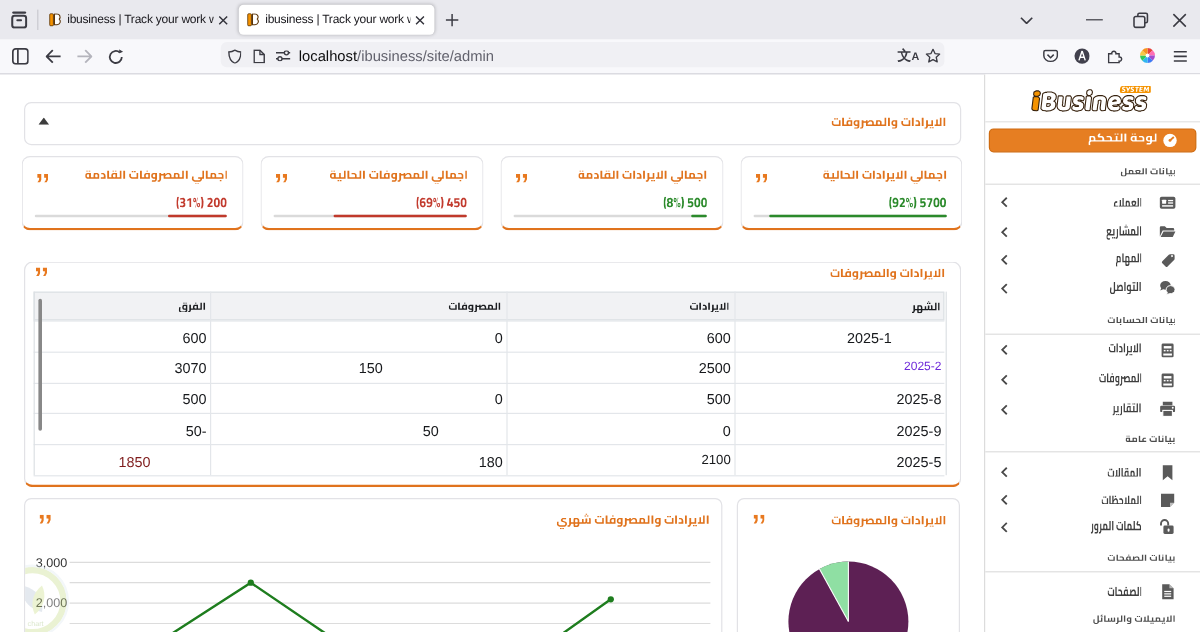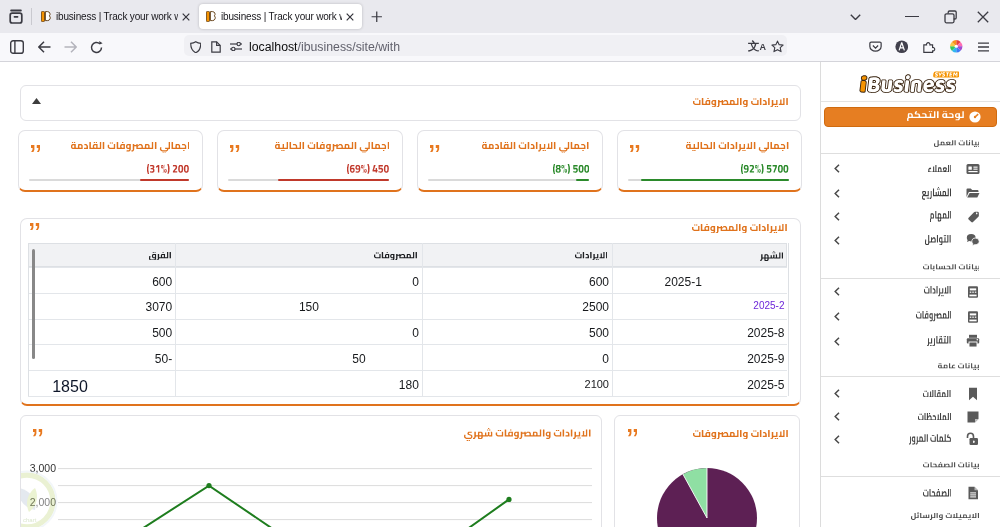--- a/index.html
+++ b/index.html
@@ -65,21 +65,21 @@
 <svg class="abs" style="left:211px;top:40.5px" width="10" height="12" viewBox="0 0 10 12">
       <path d="M0.8,0.8 h4.8 l3.6,3.6 v6.8 h-8.4 z" fill="none" stroke="#3b3b43" stroke-width="1.2"></path>
       <path d="M5.6,0.8 v3.6 h3.6" fill="none" stroke="#3b3b43" stroke-width="1.1"></path>
     </svg>
 <svg class="abs" style="left:230px;top:42px" width="12" height="9" viewBox="0 0 12 9">
       <line x1="0" y1="2" x2="12" y2="2" stroke="#3b3b43" stroke-width="1.2"></line>
       <line x1="0" y1="7" x2="12" y2="7" stroke="#3b3b43" stroke-width="1.2"></line>
       <circle cx="8.7" cy="2" r="1.7" fill="#f0f0f4" stroke="#3b3b43" stroke-width="1.1"></circle>
       <circle cx="3.3" cy="7" r="1.7" fill="#f0f0f4" stroke="#3b3b43" stroke-width="1.1"></circle>
     </svg>
-<div class="abs" style="left:249px;top:39.5px;font-size:12.3px;color:#0c0c0d">localhost<span style="color:#62626d">/ibusiness/site/with</span></div>
+<div class="abs" style="left:249px;top:39.5px;font-size:12.3px;color:#0c0c0d">localhost<span style="color:#62626d">/ibusiness/site/admin</span></div>
 <div class="abs" style="left:748px;top:39px;font-size:11.5px;color:#3b3b43;font-weight:bold">文<span style="font-size:9px">A</span></div>
 <svg class="abs" style="left:770.5px;top:39.5px" width="13" height="13" viewBox="0 0 14 14">
       <path d="M7,1.2 L8.8,5 L13,5.5 L9.9,8.3 L10.8,12.5 L7,10.4 L3.2,12.5 L4.1,8.3 L1,5.5 L5.2,5 Z" fill="none" stroke="#3b3b43" stroke-width="1.2" stroke-linejoin="round"></path>
     </svg>
 <svg class="abs" style="left:869px;top:41px" width="13" height="12.5" viewBox="0 0 15 14">
       <path d="M1,2.5 a1.5,1.5 0 0 1 1.5,-1.5 h10 a1.5,1.5 0 0 1 1.5,1.5 v3.5 a6.5,5.5 0 0 1 -13,0 z" fill="none" stroke="#3b3b43" stroke-width="1.4"></path>
       <path d="M4.5,5 L7.5,8 L10.5,5" fill="none" stroke="#3b3b43" stroke-width="1.4"></path>
     </svg>
 <svg class="abs" style="left:894.5px;top:40px" width="13.5" height="13.5" viewBox="0 0 17 17">
       <circle cx="8.5" cy="8.5" r="8" fill="#42414d"></circle>
@@ -181,40 +181,40 @@
     </svg>
 <svg style="position:absolute;left:574.8px;top:251.6px;" width="32.6" height="8.6" viewBox="0 0 48.25 12.5" preserveAspectRatio="none">
       <path d="M33.50,10.50L33.50,11.75L35.25,11.75L35.25,10.50ZM31.00,10.50L31.00,11.75L32.75,11.75L32.75,10.50ZM34.50,2.75L32.75,2.75L32.75,7.25L32.50,7.50L29.50,7.50L29.25,7.25L29.25,2.75L27.25,2.75L27.25,10.25L26.75,10.75L25.75,10.75L25.50,11.00L25.50,12.25L27.50,12.25L28.25,11.75L29.50,9.00L34.50,9.00ZM16.00,2.75L16.00,4.25L17.75,4.25L18.50,4.75L18.75,5.25L18.75,7.25L18.50,7.50L15.50,7.50L15.50,9.00L20.75,9.00L20.75,6.00L20.25,4.25L19.00,3.00L18.25,2.75ZM9.75,2.75L8.00,2.75L8.00,7.25L7.75,7.50L3.25,7.50L2.50,7.25L1.75,6.25L2.00,4.00L1.50,3.75L0.25,3.75L0.00,4.50L0.00,6.75L1.00,8.25L2.75,9.00L9.75,9.00ZM5.25,0.75L5.25,2.00L7.00,2.00L7.00,0.75ZM2.75,0.75L2.75,2.00L4.50,2.00L4.50,0.75ZM46.25,0.00L46.00,0.25L46.00,9.00L48.00,9.00L48.00,0.25L47.75,0.00ZM43.75,0.00L42.00,0.00L42.00,7.25L41.75,7.50L40.00,7.50L39.75,7.25L39.75,2.00L38.00,2.00L38.00,7.25L37.75,7.50L36.25,7.50L36.25,9.00L43.75,9.00ZM22.75,0.00L22.50,0.25L22.50,9.00L24.50,9.00L24.50,0.25L24.25,0.00ZM11.75,0.00L11.50,0.25L11.50,9.00L13.50,9.00L13.50,0.25L13.25,0.00Z" fill="#1c1e21" fill-rule="evenodd"></path>
     </svg>
 <svg style="position:absolute;left:374.2px;top:251.6px;" width="43.1" height="8.6" viewBox="0 0 63.75 12.5" preserveAspectRatio="none">
       <path d="M30.25,2.75L26.00,2.75L24.50,3.75L24.00,5.00L24.00,7.00L24.50,8.00L26.00,9.00L28.00,9.00L28.25,9.25L28.25,10.25L27.75,10.75L24.75,10.75L24.75,11.75L24.50,12.00L24.75,12.25L28.00,12.25L28.75,12.00L30.00,10.75L30.00,10.00L30.25,9.75ZM26.50,4.25L28.00,4.25L28.25,4.50L28.25,7.25L28.00,7.50L26.50,7.50L25.75,6.75L25.75,5.25ZM9.75,2.75L8.00,2.75L8.00,7.25L7.75,7.50L3.25,7.50L2.50,7.25L1.75,6.25L2.00,4.00L1.50,3.75L0.25,3.75L0.00,4.50L0.00,6.75L1.00,8.25L2.75,9.00L9.75,9.00ZM5.25,0.75L5.25,2.00L7.00,2.00L7.00,0.75ZM2.75,0.75L2.75,2.00L4.50,2.00L4.50,0.75ZM61.75,0.00L61.50,0.25L61.50,9.00L63.50,9.00L63.50,0.25L63.25,0.00ZM59.50,0.00L57.75,0.00L57.75,7.25L57.50,7.50L54.75,7.50L54.50,7.25L54.50,4.50L54.25,4.00L52.75,2.75L49.25,2.75L48.75,3.00L48.50,3.50L48.50,5.25L48.25,5.50L48.25,6.75L48.50,7.00L48.25,7.50L46.25,7.50L46.00,7.25L46.00,5.25L45.50,4.00L44.00,2.75L41.75,2.75L41.00,3.00L39.50,4.50L39.25,4.25L39.25,2.75L37.50,2.75L37.50,3.75L37.25,4.00L35.00,4.00L34.75,3.75L34.75,2.75L32.75,2.75L32.75,10.25L32.25,10.75L31.25,10.75L31.00,11.00L31.00,12.25L33.00,12.25L34.00,11.50L34.75,9.50L34.75,5.75L35.00,5.50L37.25,5.50L37.50,5.75L37.50,9.00L59.50,9.00ZM50.50,4.25L52.00,4.25L52.75,5.00L52.75,7.25L52.50,7.50L50.50,7.50L50.25,7.25L50.25,6.25L50.00,6.00ZM39.25,6.50L40.25,5.25L41.75,4.25L43.25,4.25L44.25,5.50L44.25,7.25L44.00,7.50L39.50,7.50L39.25,7.25ZM18.75,0.00L18.75,1.25L20.50,1.25L20.50,0.00ZM11.50,0.25L11.50,9.00L22.50,9.00L22.50,2.75L18.25,2.75L17.25,3.25L16.75,3.75L16.25,5.00L16.25,6.75L16.50,7.25L16.25,7.50L13.75,7.50L13.50,7.25L13.50,0.25L13.25,0.00L11.75,0.00ZM18.75,4.25L20.50,4.25L20.75,4.50L20.75,7.25L20.50,7.50L18.75,7.50L18.00,6.50L18.00,5.25Z" fill="#1c1e21" fill-rule="evenodd"></path>
     </svg>
 <svg style="position:absolute;left:148.5px;top:251.5px;" width="22.1" height="8.8" viewBox="0 0 32.75 12.75" preserveAspectRatio="none">
       <path d="M10.50,2.75L6.25,2.75L5.25,3.25L4.50,4.25L4.25,6.50L4.75,8.00L5.25,8.50L6.50,9.00L8.50,9.00L8.75,9.75L8.00,10.75L7.50,11.00L3.25,11.00L2.50,10.75L1.75,9.75L2.00,6.75L2.25,6.50L2.25,6.00L1.75,5.75L0.50,5.75L0.25,6.25L0.25,7.75L0.00,8.00L0.00,10.25L0.25,10.75L1.50,12.00L2.75,12.50L7.75,12.50L9.50,11.75L10.50,10.25ZM6.75,4.25L8.50,4.25L8.75,4.50L8.75,7.25L8.50,7.50L6.75,7.50L6.25,7.00L6.00,5.50ZM30.75,0.00L30.50,0.25L30.50,9.00L32.50,9.00L32.50,0.25L32.25,0.00ZM28.50,0.00L26.75,0.00L26.75,7.25L26.50,7.50L24.00,7.50L23.75,7.25L23.75,2.75L19.50,2.75L18.50,3.25L18.00,3.75L17.50,5.00L17.50,6.75L17.75,7.25L17.50,7.50L15.25,7.50L15.00,7.25L15.00,2.75L13.00,2.75L13.00,10.25L12.50,10.75L11.50,10.75L11.25,11.00L11.25,12.25L13.25,12.25L14.00,11.75L15.25,9.00L28.50,9.00ZM20.00,4.25L21.75,4.25L22.00,4.50L22.00,7.25L21.75,7.50L20.00,7.50L19.25,6.50L19.25,5.25ZM20.00,0.00L20.00,1.25L21.75,1.25L21.75,0.00ZM8.25,0.00L8.25,1.25L9.75,1.25L9.75,0.00ZM5.50,0.00L5.50,1.25L7.25,1.25L7.25,0.00Z" fill="#1c1e21" fill-rule="evenodd"></path>
     </svg>
-<div class="abs" style="left:664.5px;top:274.5px;width:120px;text-align:left;font-size:12px;color:#17191c">2025-1</div>
+<div class="abs" style="left:664.5px;top:274.5px;width:120px;text-align:center;font-size:12px;color:#17191c">2025-1</div>
 <div class="abs" style="left:489.0px;top:274.5px;width:120px;text-align:right;font-size:12px;color:#17191c">600</div>
 <div class="abs" style="left:298.9px;top:274.5px;width:120px;text-align:right;font-size:12px;color:#17191c">0</div>
 <div class="abs" style="left:52.2px;top:274.5px;width:120px;text-align:right;font-size:12px;color:#17191c">600</div>
 <div class="abs" style="left:664.5px;top:300.3px;width:120px;text-align:right;font-size:10px;color:#6d28d9">2025-2</div>
 <div class="abs" style="left:489.0px;top:300.3px;width:120px;text-align:right;font-size:12px;color:#17191c">2500</div>
 <div class="abs" style="left:298.9px;top:300.3px;width:120px;text-align:left;font-size:12px;color:#17191c">150</div>
 <div class="abs" style="left:52.2px;top:300.3px;width:120px;text-align:right;font-size:12px;color:#17191c">3070</div>
 <div class="abs" style="left:664.5px;top:326.1px;width:120px;text-align:right;font-size:12px;color:#17191c">2025-8</div>
 <div class="abs" style="left:489.0px;top:326.1px;width:120px;text-align:right;font-size:12px;color:#17191c">500</div>
 <div class="abs" style="left:298.9px;top:326.1px;width:120px;text-align:right;font-size:12px;color:#17191c">0</div>
 <div class="abs" style="left:52.2px;top:326.1px;width:120px;text-align:right;font-size:12px;color:#17191c">500</div>
 <div class="abs" style="left:664.5px;top:351.9px;width:120px;text-align:right;font-size:12px;color:#17191c">2025-9</div>
 <div class="abs" style="left:489.0px;top:351.9px;width:120px;text-align:right;font-size:12px;color:#17191c">0</div>
 <div class="abs" style="left:298.9px;top:351.9px;width:120px;text-align:center;font-size:12px;color:#17191c">50</div>
 <div class="abs" style="left:52.2px;top:351.9px;width:120px;text-align:right;font-size:12px;color:#17191c">50-</div>
 <div class="abs" style="left:664.5px;top:377.7px;width:120px;text-align:right;font-size:12px;color:#17191c">2025-5</div>
 <div class="abs" style="left:489.0px;top:377.7px;width:120px;text-align:right;font-size:11px;color:#17191c">2100</div>
 <div class="abs" style="left:298.9px;top:377.7px;width:120px;text-align:right;font-size:12px;color:#17191c">180</div>
-<div class="abs" style="left:52.2px;top:377.7px;width:120px;text-align:left;font-size:16px;color:#0f172a">1850</div>
+<div class="abs" style="left:52.2px;top:377.7px;width:120px;text-align:center;font-size:12px;color:#7f1d1d">1850</div>
 <div class="abs" style="left:32.1px;top:249px;width:3.3px;height:110px;background:#888;border-radius:2px"></div>
 <div class="abs" style="left:20px;top:415px;width:581.5px;height:200px;background:#fff;border:1px solid #e2e2e6;border-radius:6px"></div>
 <svg style="position:absolute;left:33.0px;top:429.0px" width="9.5" height="7.5" viewBox="0 0 7.0 5.5" preserveAspectRatio="none">
       <path d="M4.25,0.00L4.25,2.25L5.25,2.25L5.50,2.50L5.25,3.75L4.25,5.25L5.75,5.25L6.75,3.25L6.75,0.00ZM0.00,0.00L0.00,2.25L1.00,2.25L1.25,2.50L1.00,3.75L0.00,5.25L1.50,5.25L2.00,4.75L2.50,3.50L2.50,0.00Z" fill="#e8791f" fill-rule="evenodd"></path>
     </svg>
 <svg style="position:absolute;left:464.3px;top:427.7px;" width="126.7" height="13.2" viewBox="0 0 165.75 17.25" preserveAspectRatio="none">
       <path d="M6.00,15.75L6.00,17.00L7.75,17.00L7.75,15.75ZM3.50,15.75L3.50,17.00L5.25,17.00L5.25,15.75ZM151.00,12.50L151.00,13.75L152.75,13.75L152.75,12.50ZM148.50,12.50L148.50,13.75L150.25,13.75L150.25,12.50ZM142.75,14.25L144.75,14.25L145.50,13.75L146.75,11.00L152.00,11.00L152.00,4.75L150.25,4.75L150.25,9.25L150.00,9.50L146.75,9.50L146.50,9.25L146.50,4.75L144.50,4.75L144.50,12.25L144.00,12.75L143.00,12.75L142.75,13.00ZM133.25,4.75L133.25,6.25L135.00,6.25L135.75,6.75L136.00,7.25L136.00,9.25L135.75,9.50L132.75,9.50L132.75,11.00L138.00,11.00L138.00,8.00L137.50,6.25L136.25,5.00L135.50,4.75ZM127.25,4.75L125.50,4.75L125.50,9.25L125.25,9.50L120.75,9.50L120.00,9.25L119.25,8.25L119.50,6.00L119.00,5.75L117.75,5.75L117.50,6.50L117.50,8.75L118.50,10.25L120.25,11.00L127.25,11.00ZM113.25,4.75L109.00,4.75L107.50,5.75L107.00,7.00L107.00,9.00L107.50,10.00L109.00,11.00L111.00,11.00L111.25,11.25L111.25,12.25L110.75,12.75L107.75,12.75L107.75,13.75L107.50,14.00L107.75,14.25L111.00,14.25L111.75,14.00L113.00,12.75L113.00,12.00L113.25,11.75ZM109.50,6.25L111.00,6.25L111.25,6.50L111.25,9.25L111.00,9.50L109.50,9.50L108.75,8.75L108.75,7.25ZM71.75,4.75L67.50,4.75L66.00,5.75L65.50,7.00L65.50,9.00L66.00,10.00L67.50,11.00L69.50,11.00L69.75,11.25L69.75,12.25L69.25,12.75L66.25,12.75L66.25,13.75L66.00,14.00L66.25,14.25L69.50,14.25L70.25,14.00L71.50,12.75L71.50,12.00L71.75,11.75ZM68.00,6.25L69.50,6.25L69.75,6.50L69.75,9.25L69.50,9.50L68.00,9.50L67.25,8.75L67.25,7.25ZM51.25,4.75L49.50,4.75L49.50,9.25L49.25,9.50L44.75,9.50L44.00,9.25L43.25,8.25L43.50,6.00L43.00,5.75L41.75,5.75L41.50,6.50L41.50,8.75L42.50,10.25L44.25,11.00L51.25,11.00ZM11.75,14.25L13.75,14.25L14.50,13.75L15.75,11.00L18.00,11.00L18.25,11.25L18.25,13.25L18.50,13.50L18.50,14.25L19.00,14.50L22.50,14.50L23.75,14.00L24.50,12.75L24.50,11.25L24.75,11.00L31.25,11.00L32.00,10.50L33.00,11.00L37.00,11.00L37.00,5.75L36.75,5.50L36.75,4.75L35.00,5.00L35.00,6.00L35.25,6.25L35.25,9.25L35.00,9.50L33.25,9.50L33.00,9.25L33.00,8.50L33.25,8.25L33.25,5.50L33.00,5.25L31.50,5.25L31.25,5.50L31.25,9.00L30.75,9.50L29.50,9.50L29.25,9.25L29.25,6.00L27.50,6.00L27.50,9.25L27.25,9.50L24.75,9.50L24.50,9.25L24.50,7.00L24.25,6.25L23.50,5.25L22.50,4.75L19.25,4.75L18.50,5.00L18.50,6.00L18.25,6.25L18.25,9.25L18.00,9.50L15.75,9.50L15.50,9.25L15.50,4.75L13.50,4.75L13.50,12.25L13.00,12.75L12.00,12.75L11.75,13.00ZM20.00,11.25L20.25,11.00L22.50,11.00L22.75,11.25L22.75,12.25L22.00,13.00L20.25,13.00L20.00,12.75ZM20.50,6.25L21.75,6.25L22.50,6.75L22.75,7.50L22.75,9.25L22.50,9.50L20.25,9.50L20.00,9.25L20.00,6.75ZM10.25,5.00L9.75,4.75L6.50,4.75L5.75,5.00L4.50,6.50L4.50,7.75L5.25,8.75L8.25,9.75L9.25,10.50L9.25,12.00L8.25,12.75L3.25,12.75L1.75,11.50L2.00,9.00L1.75,8.75L0.25,8.75L0.00,11.75L0.50,12.75L1.25,13.50L3.00,14.25L8.75,14.25L9.75,13.75L11.00,12.25L11.00,10.00L9.75,8.75L6.75,7.75L6.25,7.00L6.75,6.25L9.75,6.25L10.00,6.50ZM122.75,2.75L122.75,4.00L124.50,4.00L124.50,2.75ZM120.25,2.75L120.25,4.00L122.00,4.00L122.00,2.75ZM46.75,2.75L46.75,4.00L48.50,4.00L48.50,2.75ZM44.25,2.75L44.25,4.00L46.00,4.00L46.00,2.75ZM163.75,2.00L163.50,2.25L163.50,11.00L165.50,11.00L165.50,2.25L165.25,2.00ZM161.25,2.00L159.50,2.00L159.50,9.25L159.25,9.50L157.50,9.50L157.25,9.25L157.25,4.00L155.50,4.00L155.50,9.25L155.25,9.50L153.75,9.50L153.75,11.00L161.25,11.00ZM140.00,2.00L139.75,2.25L139.75,11.00L141.75,11.00L141.75,2.25L141.50,2.00ZM129.25,2.00L129.00,2.25L129.00,11.00L131.00,11.00L131.00,2.25L130.75,2.00ZM103.50,2.00L103.25,2.25L103.25,11.00L105.25,11.00L105.25,2.25L105.00,2.00ZM101.00,2.00L99.25,2.00L99.25,9.25L99.00,9.50L96.50,9.50L96.25,9.25L96.25,6.50L96.00,6.00L94.50,4.75L91.00,4.75L90.50,5.00L90.25,5.50L90.25,7.25L90.00,7.50L90.00,8.75L90.25,9.00L90.00,9.50L87.75,9.50L87.50,9.25L87.50,7.25L87.00,6.00L85.50,4.75L83.25,4.75L82.50,5.00L81.00,6.50L80.75,6.25L80.75,4.75L79.00,4.75L79.00,5.75L78.75,6.00L76.50,6.00L76.25,5.75L76.25,4.75L74.25,4.75L74.25,12.25L73.75,12.75L72.75,12.75L72.50,13.00L72.50,14.25L74.50,14.25L75.50,13.50L76.25,11.50L76.25,7.75L76.50,7.50L78.75,7.50L79.00,7.75L79.00,11.00L101.00,11.00ZM92.25,6.25L93.75,6.25L94.50,7.00L94.50,9.25L94.25,9.50L92.25,9.50L92.00,9.25L92.00,8.25L91.75,8.00ZM80.75,8.50L81.75,7.25L83.25,6.25L84.75,6.25L85.75,7.50L85.75,9.25L85.50,9.50L81.00,9.50L80.75,9.25ZM60.25,2.00L60.25,3.25L62.00,3.25L62.00,2.00ZM53.25,2.25L53.25,11.00L64.00,11.00L64.00,4.75L59.75,4.75L58.75,5.25L58.25,5.75L57.75,7.00L57.75,8.75L58.00,9.25L57.75,9.50L55.50,9.50L55.25,9.25L55.25,2.25L55.00,2.00L53.50,2.00ZM60.25,6.25L62.00,6.25L62.25,6.50L62.25,9.25L62.00,9.50L60.25,9.50L59.50,8.50L59.50,7.25ZM32.75,2.00L32.75,3.25L34.50,3.25L34.50,2.00ZM30.25,2.00L30.25,3.25L31.75,3.25L31.75,2.00ZM31.50,0.00L31.50,1.25L33.00,1.25L33.00,0.00Z" fill="#e0731d" fill-rule="evenodd"></path>
     </svg>
 <svg class="abs" style="left:21px;top:446px" width="579" height="81" viewBox="0 0 579 81">
       <line x1="37" y1="22.6" x2="571" y2="22.6" stroke="#dcdcdc" stroke-width="1"></line>

